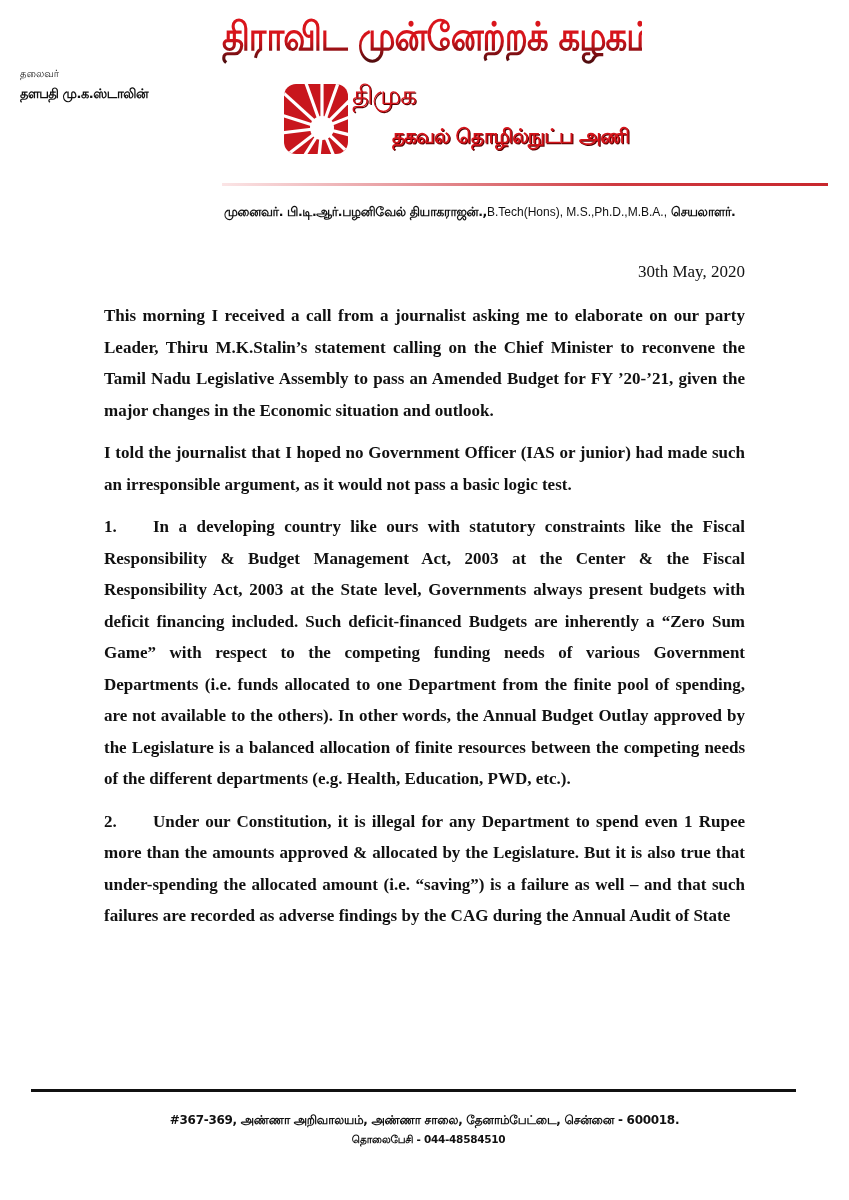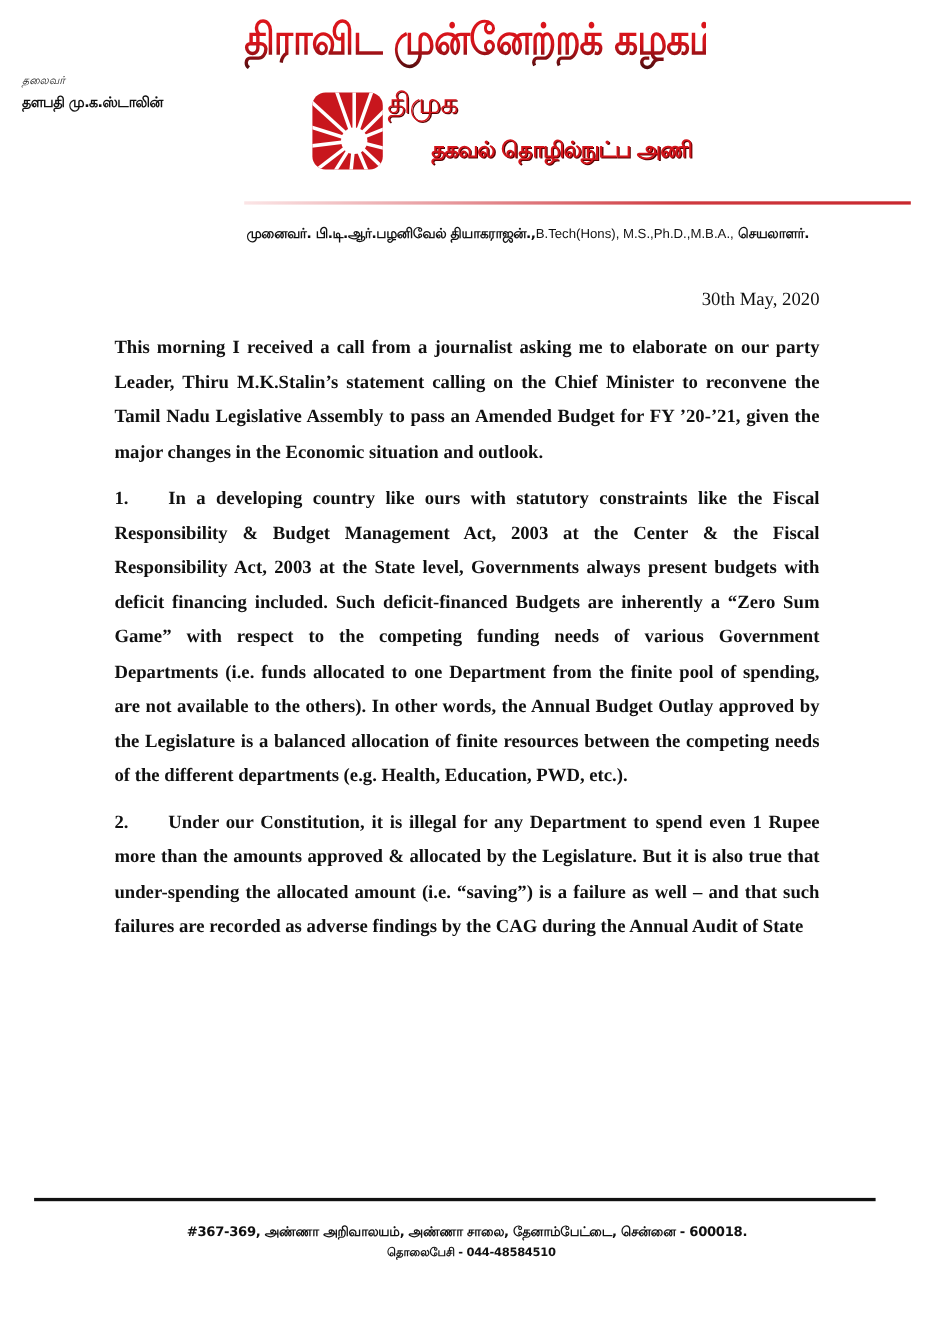--- a/index.html
+++ b/index.html
@@ -35,21 +35,20 @@
       color: transparent;
       transform: scaleY(1.15);
       transform-origin: top left;
     }
     .leader-title {
       left: 20px;
       top: 68px;
       font-family: "DejaVu Sans", sans-serif;
       font-size: 10px;
       color: #222;
-      font-style: italic;
     }
     .leader-name {
       left: 20px;
       top: 86px;
       font-family: "DejaVu Sans", sans-serif;
       font-weight: bold;
       font-size: 13px;
       letter-spacing: -0.5px;
       color: #111;
     }
@@ -207,20 +206,21 @@
   <div class="abs secretary-line">
     <span>முனைவர். பி.டி.ஆர்.பழனிவேல் தியாகராஜன்.,</span><span class="quals">B.Tech(Hons), M.S.,Ph.D.,M.B.A.,</span><span> செயலாளர்.</span>
   </div>
 </header>
 
 <main>
   <div class="abs date">30th May, 2020</div>
 
   <div class="abs letter-body">
     <p>This morning I received a call from a journalist asking me to elaborate on our party Leader, Thiru M.K.Stalin’s statement calling on the Chief Minister to reconvene the Tamil Nadu Legislative Assembly to pass an Amended  Budget for FY ’20-’21, given the major changes in the Economic situation and outlook.</p>
+    <p>I told the journalist that I hoped no Government Officer (IAS or junior) had made such an irresponsible argument, as it would not pass a basic logic test.</p>
     <p><span class="num">1.</span><span>In a developing country like ours with statutory constraints like the Fiscal Responsibility &amp; Budget Management Act, 2003 at the Center &amp; the Fiscal Responsibility Act, 2003 at the State level, Governments always present budgets with deficit financing included. Such deficit-financed Budgets are inherently a “Zero Sum Game” with respect to the competing funding needs of various Government Departments (i.e. funds allocated to one Department from the finite pool of spending, are not available to the others). In other words, the Annual Budget Outlay approved by the Legislature is a balanced allocation of finite resources between the competing needs of the different departments (e.g. Health, Education, PWD, etc.).</span></p>
     <p><span class="num">2.</span><span>Under our Constitution, it is illegal for any Department to spend even 1 Rupee more than the amounts approved &amp; allocated by the Legislature. But it is also true that under-spending the allocated amount (i.e. “saving”) is a failure as well – and that such failures are recorded as adverse findings by the CAG during the Annual Audit of State</span></p>
   </div>
 </main>
 
 <footer>
   <div class="abs footer-rule"></div>
   <div class="abs footer-address">#367-369, அண்ணா அறிவாலயம், அண்ணா சாலை, தேனாம்பேட்டை, சென்னை - 600018.</div>
   <div class="abs footer-phone">தொலைபேசி - 044-48584510</div>
 </footer>

